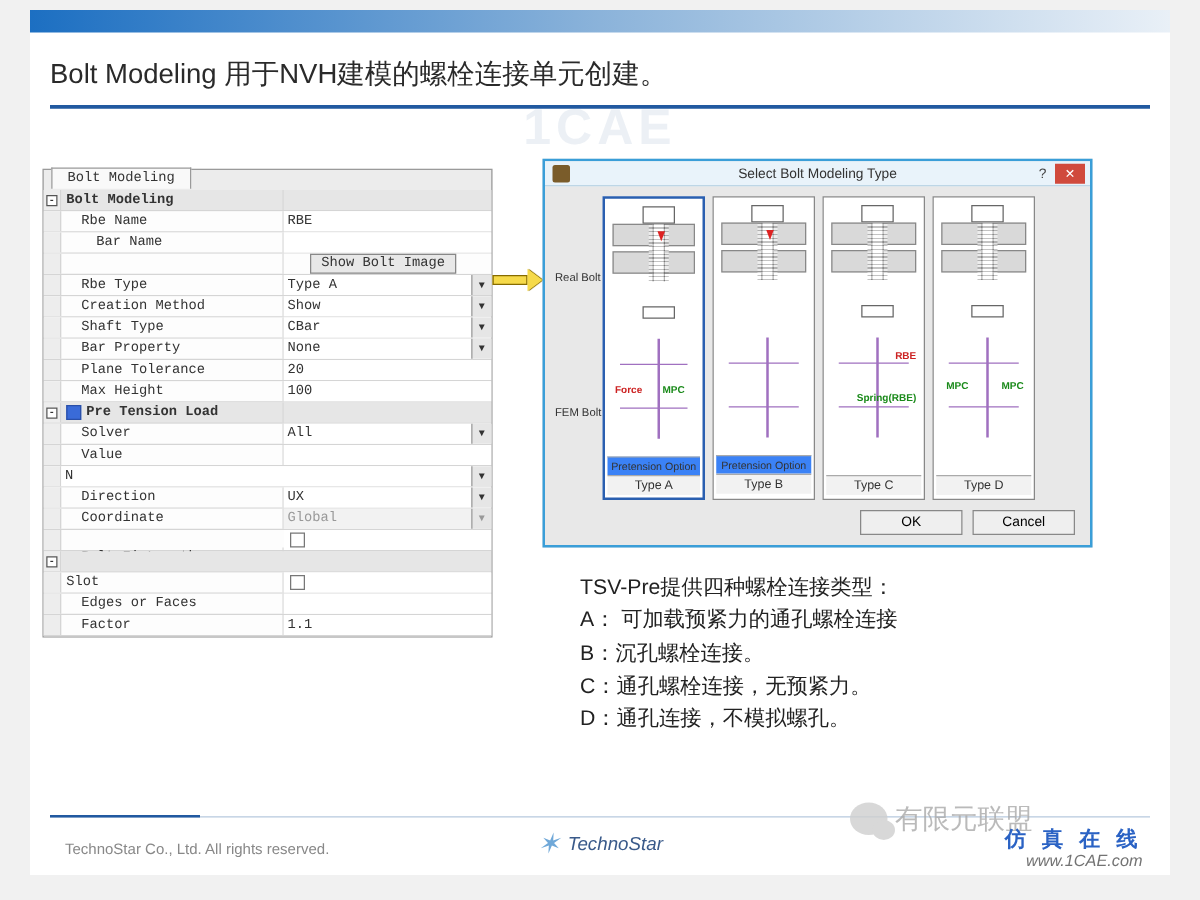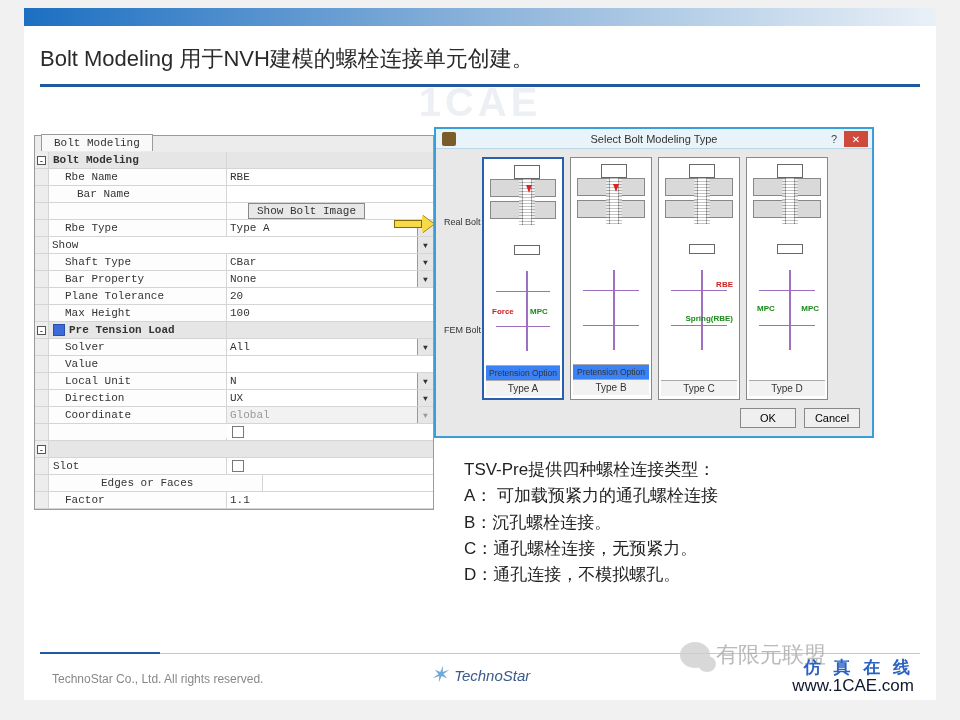--- a/index.html
+++ b/index.html
@@ -28,21 +28,21 @@
     color: #2a2a2a;
     padding: 18px 16px 10px 16px;
   }
   .rule1 { height: 3px; background: #2159a0; margin: 0 16px; }
   .body-area { position: relative; padding: 40px 0 0 0; }
 
   
   .prop-panel {
     position: absolute;
     left: 10px; top: 48px;
-    width: 400px;
+    width: 360px;
     border: 1px solid #9a9a9a;
     background: #ececec;
     font-family: "Courier New", monospace;
     font-size: 11px;
   }
   .tab {
     display: inline-block;
     background: #f9f9f9;
     border: 1px solid #9a9a9a;
     border-bottom: none;
@@ -250,21 +250,21 @@
     text-align: center;
     padding: 2px 0;
     background:#f2f2f2;
     border-top:1px solid #aaa;
   }
   .dlg-buttons {
     display:flex; justify-content:flex-end; gap:8px;
     padding: 8px 12px 2px 0;
   }
   .dlg-buttons button {
-    width: 56px; height: 20px;
+    width: 82px; height: 20px;
     background:#efefef; border:1px solid #888;
     font-size:11px;
   }
 
   
   .desc {
     position: absolute;
     left: 440px; top: 370px;
     font-size: 17px;
     line-height: 1.55;
@@ -300,21 +300,21 @@
     opacity: .8;
   }
   .wm-bubble{ width:30px;height:26px;border-radius:50%;background:#cfcfcf;position:relative; }
   .wm-bubble::after{content:"";position:absolute;right:-6px;bottom:-4px;width:18px;height:16px;border-radius:50%;background:#cfcfcf;}
   .wm-cn {
     position:absolute; right:22px; bottom:4px;
     font-size: 17px; line-height: 1.1;
     text-align: right;
   }
   .wm-cn .l1{ color:#2a62c4; letter-spacing:4px; font-weight:bold;}
-  .wm-cn .l2{ color:#0f172a; font-size:17px;}
+  .wm-cn .l2{ color:#737373; font-size:13px;font-style:italic;}
   .watermark-center{
     position:absolute; left:50%; top:50%; transform:translate(-50%,-60%);
     font-size:40px; color:rgba(150,170,200,.18); font-weight:bold; letter-spacing:4px;
     pointer-events:none;
   }
 </style>
 </head>
 <body>
 
 <div class="slide">
@@ -362,20 +362,21 @@
           <div class="grid-row">
             <div class="tree-col"></div>
             <div class="label-col" style="padding-left: 16px;">Rbe Type</div>
             <div class="value-col">
               <span>Type A</span>
               <div class="dd-arrow">▼</div>
             </div>
           </div>
           <div class="grid-row">
             <div class="tree-col"></div>
+            <div class="label-col" style="padding-left: 16px;">Creation Method</div>
             <div class="value-col">
               <span>Show</span>
               <div class="dd-arrow">▼</div>
             </div>
           </div>
           <div class="grid-row">
             <div class="tree-col"></div>
             <div class="label-col" style="padding-left: 16px;">Shaft Type</div>
             <div class="value-col">
               <span>CBar</span>
@@ -428,21 +429,20 @@
           </div>
           <div class="grid-row">
             <div class="tree-col"></div>
             <div class="label-col" style="padding-left: 16px;">Value</div>
             <div class="value-col">
               <span></span>
             </div>
           </div>
           <div class="grid-row">
             <div class="tree-col"></div>
-            <div class="label-col" style="padding-left: 16px;">Local Unit</div>
             <div class="value-col">
               <span>N</span>
               <div class="dd-arrow">▼</div>
             </div>
           </div>
           <div class="grid-row">
             <div class="tree-col"></div>
             <div class="label-col" style="padding-left: 16px;">Direction</div>
             <div class="value-col">
               <span>UX</span>
@@ -476,21 +476,21 @@
       <div id="rows3">
           <div class="grid-row">
             <div class="tree-col"></div>
             <div class="label-col" style="">Slot</div>
             <div class="value-col">
               <div class="chk"></div>
             </div>
           </div>
           <div class="grid-row">
             <div class="tree-col"></div>
-            <div class="label-col" style="padding-left: 16px; margin-left: 36px;">Edges or Faces</div>
+            <div class="label-col" style="padding-left: 16px;">Edges or Faces</div>
             <div class="value-col">
               <span></span>
             </div>
           </div>
           <div class="grid-row">
             <div class="tree-col"></div>
             <div class="label-col" style="padding-left: 16px;">Factor</div>
             <div class="value-col">
               <span>1.1</span>
             </div>

